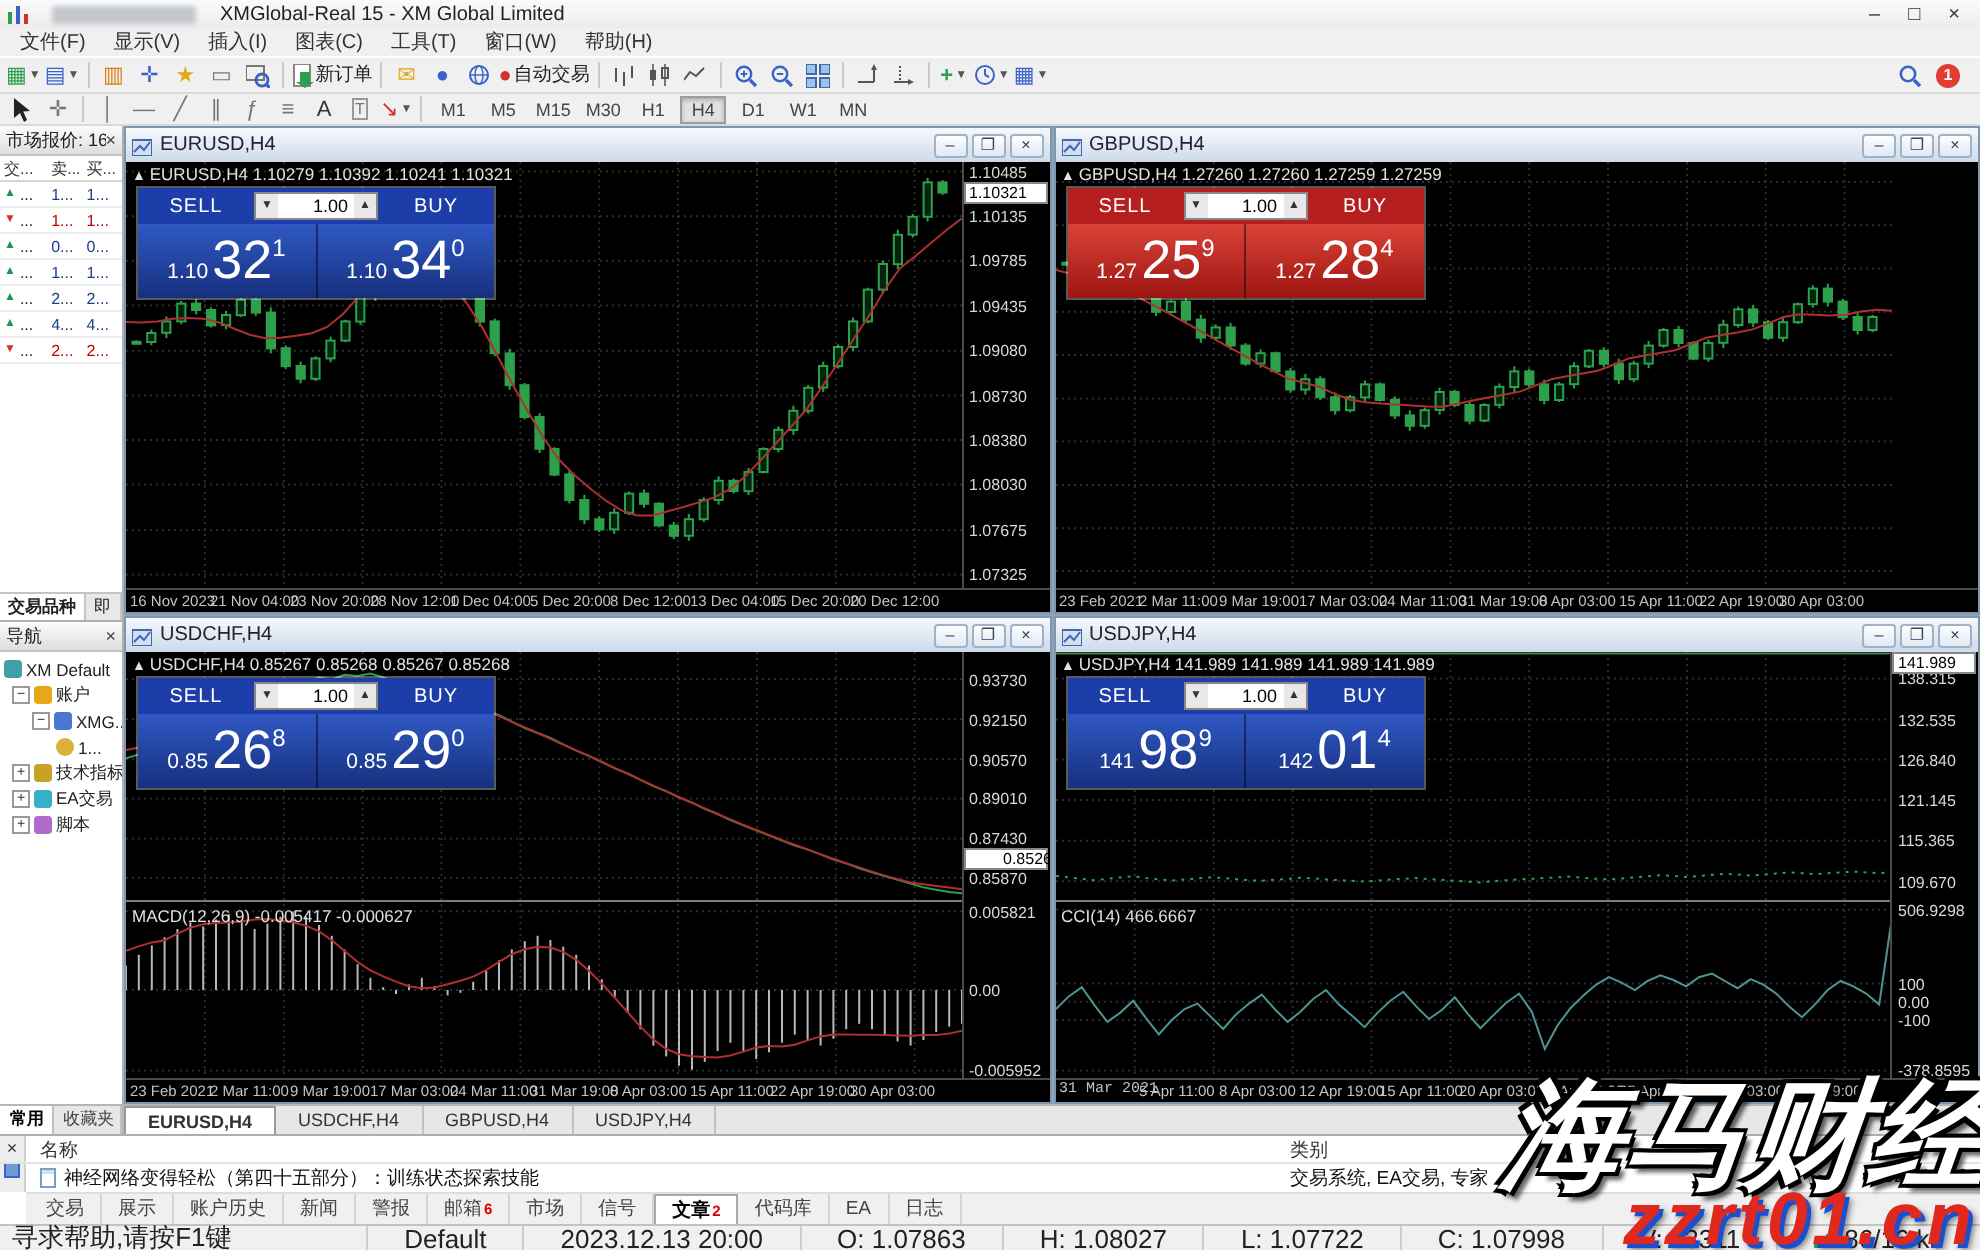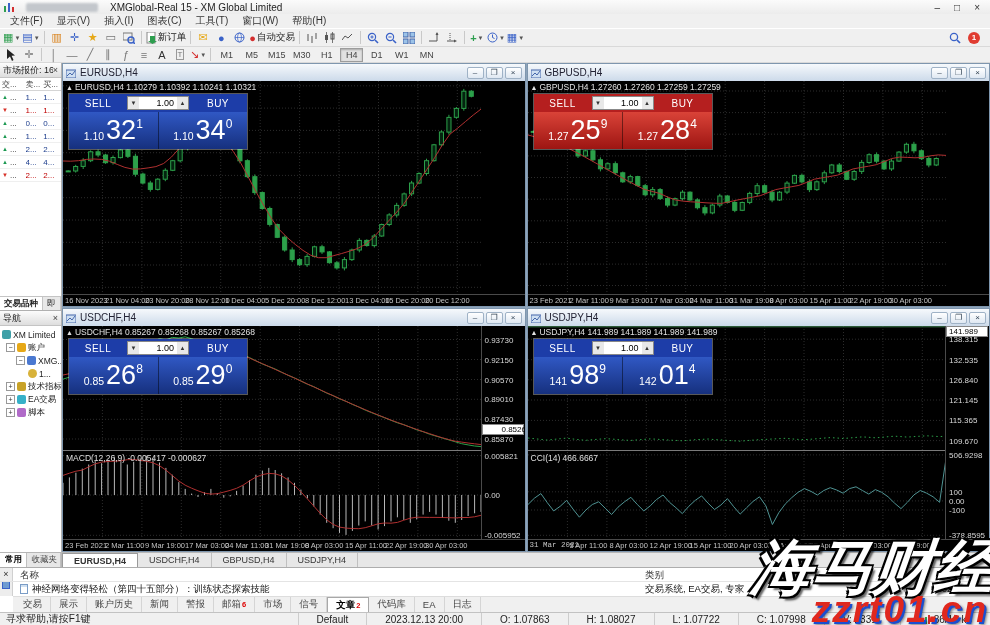--- a/index.html
+++ b/index.html
@@ -97,21 +97,21 @@
   .trow{position:relative;height:14px;color:#111}
   .doc-ic{position:absolute;left:20px;top:2px;width:8px;height:10px;background:#fff;border:1px solid #7a9cc6;box-shadow:inset 0 2px 0 #cfe0f2}
   .trow .a-title{position:absolute;left:32px;top:1px;white-space:nowrap}
   .trow .a-cat{position:absolute;left:645px;top:1px;white-space:nowrap}
   .trow .a-date{position:absolute;right:6px;top:1px}
   .ttabs{position:absolute;left:13px;right:0;bottom:0;height:16px;background:#f0f0f0;border-top:1px solid #ddd;display:flex;align-items:stretch;font-size:9.5px;color:#444;padding-left:2px}
   .ttab{padding:0 8px;display:flex;align-items:center;border-right:1px solid #d5d5d5;gap:1px;white-space:nowrap}
   .ttab.active{background:#fff;border:1px solid #a8a8a8;border-bottom:none;color:#000;font-weight:bold}
   .ttab sup{color:#d00;font-size:7.5px;font-weight:bold}
   
-  .statusbar{height:13px;background:#f0f0f0;border-top:1px solid #c2c2c2;display:flex;align-items:center;font-size:10px;color:#222}
+  .statusbar{height:13px;background:#f0f0f0;border-top:1px solid #c2c2c2;display:flex;align-items:center;font-size:13px;color:#222}
   .sb-help{padding-left:6px;width:250px}
   .sb-fill{flex:1}
   .sb-seg{border-left:1px solid #cdcdcd;height:100%;display:flex;align-items:center;padding:0 18px;white-space:nowrap}
   
   .wm1{position:absolute;right:-6px;bottom:16px;z-index:50;font-size:60px;font-weight:bold;font-style:italic;color:#fff;letter-spacing:1px;white-space:nowrap;
        text-shadow:-2px -2px 0 #000,2px -2px 0 #000,-2px 2px 0 #000,2px 2px 0 #000,4px 4px 2px rgba(0,0,0,.6);transform:skewX(-6deg);pointer-events:none}
   .wm2{position:absolute;right:2px;bottom:-6px;z-index:51;font-size:37px;font-weight:bold;font-style:italic;color:#e0281e;letter-spacing:2px;white-space:nowrap;
        text-shadow:2px 2px 0 #1a4fd0,3px 3px 3px rgba(0,0,0,.5);pointer-events:none}
 </style>
 </head>
@@ -412,21 +412,21 @@
       </div>
     </div>
     <div class="navpanel">
       <div class="panel-head">
         <span>导航</span>
         <span class="panel-close">×</span>
       </div>
       <div class="tree">
         <div class="tree-row" style="padding-left:2px">
             <span class="tree-ic" style="background:#3fa0a8"></span>
-            <span>XM Limited</span>
+            <span>XM Default</span>
           </div>
         <div class="tree-row" style="padding-left:6px">
             <span class="expander">−</span>
             <span class="tree-ic" style="background:#e6a817"></span>
             <span>账户</span>
           </div>
         <div class="tree-row" style="padding-left:16px">
             <span class="expander">−</span>
             <span class="tree-ic" style="background:#4a78d0"></span>
             <span>XMG...</span>
@@ -620,20 +620,33 @@
                 <span class="bmain">32</span>
                 <span class="bsup">1</span>
               </span>
             <span class="bighalf">
                 <span class="bsmall">1.10</span>
                 <span class="bmain">34</span>
                 <span class="bsup">0</span>
               </span>
           </div>
         </div>
+        <div class="paxis">
+            <div class="ptick" style="top: 0.782934px;">1.10485</div>
+            <div class="ptick" style="top: 23.1033px;">1.10135</div>
+            <div class="ptick" style="top: 45.4237px;">1.09785</div>
+            <div class="ptick" style="top: 67.744px;">1.09435</div>
+            <div class="ptick" style="top: 90.3832px;">1.09080</div>
+            <div class="ptick" style="top: 112.704px;">1.08730</div>
+            <div class="ptick" style="top: 135.024px;">1.08380</div>
+            <div class="ptick" style="top: 157.344px;">1.08030</div>
+            <div class="ptick" style="top: 179.984px;">1.07675</div>
+            <div class="ptick" style="top: 202.304px;">1.07325</div>
+            <div class="pcur" style="top: 10.2416px;">1.10321</div>
+          </div>
         <div class="taxis">
             <span class="ttick" style="left: 2px;">16 Nov 2023</span>
             <span class="ttick" style="left: 42px;">21 Nov 04:00</span>
             <span class="ttick" style="left: 82px;">23 Nov 20:00</span>
             <span class="ttick" style="left: 122px;">28 Nov 12:00</span>
             <span class="ttick" style="left: 162px;">1 Dec 04:00</span>
             <span class="ttick" style="left: 202px;">5 Dec 20:00</span>
             <span class="ttick" style="left: 242px;">8 Dec 12:00</span>
             <span class="ttick" style="left: 282px;">13 Dec 04:00</span>
             <span class="ttick" style="left: 322px;">15 Dec 20:00</span>

